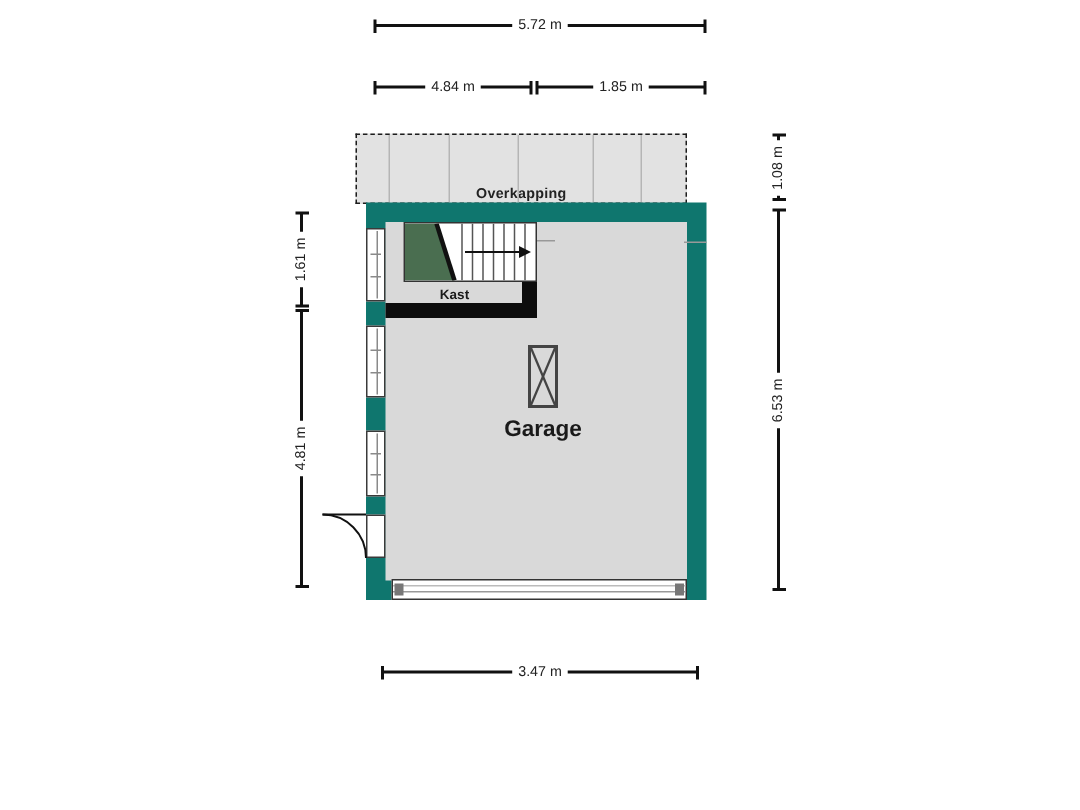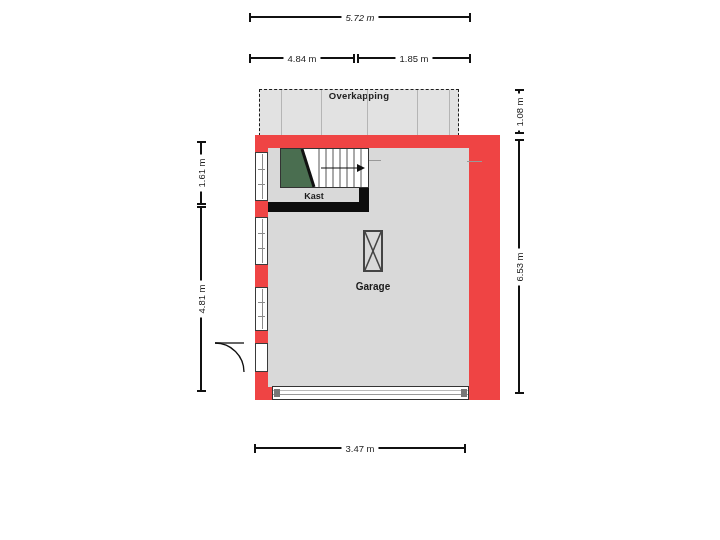--- a/index.html
+++ b/index.html
@@ -15,28 +15,28 @@
   .dim-h::after{right:-1px;}
   .dim-v::before,.dim-v::after{content:"";position:absolute;height:2px;width:9px;background:#111;left:-3.5px;}
   .dim-v::before{top:-1px;}
   .dim-v::after{bottom:-1px;}
   .dim-label{position:absolute;left:50%;top:50%;transform:translate(-50%,-50%);
              background:#fff;padding:0 4px;font-size:9.5px;line-height:13px;border-radius:3px;
              color:#222;white-space:nowrap;}
   .dim-v .dim-label{transform:translate(-50%,-50%) rotate(-90deg);}
 
   
-  .overkapping{position:absolute;left:259px;top:89px;width:200px;height:47px;
+  .overkapping{position:absolute;left:237px;top:89px;width:221px;height:47px;
                background:#e2e2e2;border:1.5px dashed #1c1c1c;box-sizing:border-box;
-               display:flex;align-items:flex-start;justify-content:center;z-index:1;}
+               display:flex;align-items:flex-end;justify-content:center;z-index:1;}
   .ok-divider{position:absolute;top:0;bottom:0;width:1px;background:#b5b5b5;}
   .room-label{font-size:9.5px;font-weight:600;color:#222;letter-spacing:.2px;}
 
   
-  .building{position:absolute;left:244px;top:135px;width:245px;height:265px;background:#ef4444;z-index:2;margin-left:11px;}
+  .building{position:absolute;left:244px;top:135px;width:227px;height:265px;background:#0f766e;z-index:2;}
   .floor{position:absolute;left:13px;top:13px;width:201px;height:239px;background:#d9d9d9;}
 
   .iwall{position:absolute;background:#0d0d0d;}
   .kast-wall-bottom{left:13px;top:67px;width:101px;height:10px;}
   .kast-wall-right{left:104px;top:38px;width:10px;height:39px;}
   .threshold{position:absolute;background:#999;}
   .th-kast{left:100px;top:25px;width:26px;height:1px;}
   .th-right{left:212px;top:26px;width:15px;height:1px;}
 
   
@@ -50,21 +50,21 @@
   .w3{top:152px;height:44px;}
   .side-door{position:absolute;left:0;top:208px;width:13px;height:29px;background:#fff;
              border:1px solid #3a3a3a;box-sizing:border-box;}
 
   
   .stairs{position:absolute;left:25px;top:13px;width:87px;height:38px;background:#fff;
           border:1px solid #333;box-sizing:content-box;}
   .kast-label{position:absolute;left:59px;top:61px;transform:translate(-50%,-50%);
               font-size:9px;font-weight:600;color:#1a1a1a;}
   .garage-label{position:absolute;left:118px;top:151px;transform:translate(-50%,-50%);
-                font-size:10px;font-weight:600;color:#1a1a1a;}
+                font-size:15px;font-weight:600;color:#1a1a1a;}
 
   
   .column{position:absolute;left:108px;top:95px;width:20px;height:42px;border:2px solid #444;box-sizing:border-box;}
 
   
   .garage-door{position:absolute;left:17px;top:251px;width:197px;height:14px;background:#fff;
                border:1px solid #333;box-sizing:border-box;}
   .gd-line-top{position:absolute;left:0;right:0;top:3px;height:1px;background:#bbb;}
   .gd-line-mid{position:absolute;left:0;right:0;top:7px;height:1px;background:#999;}
   .gd-end{position:absolute;top:2px;width:6px;height:8px;background:#777;}
@@ -75,21 +75,21 @@
 
   
   .footer{position:absolute;left:0;right:0;top:501px;text-align:center;}
   .footer-line{font-size:10.5px;font-weight:700;color:#111;line-height:13px;}
 </style>
 </head>
 <body>
 
 <div class="canvas">
 
-  <div class="dim dim-h" style="left:250px;top:16px;width:220px;font-style:italic;">
+  <div class="dim dim-h" style="left:250px;top:16px;width:220px;">
     <span class="dim-label">5.72 m</span>
   </div>
   <div class="dim dim-h" style="left:250px;top:57px;width:104px;">
     <span class="dim-label">4.84 m</span>
   </div>
   <div class="dim dim-h" style="left:358px;top:57px;width:112px;">
     <span class="dim-label">1.85 m</span>
   </div>
 
   <div class="dim dim-v" style="left:200px;top:142px;height:62px;">

